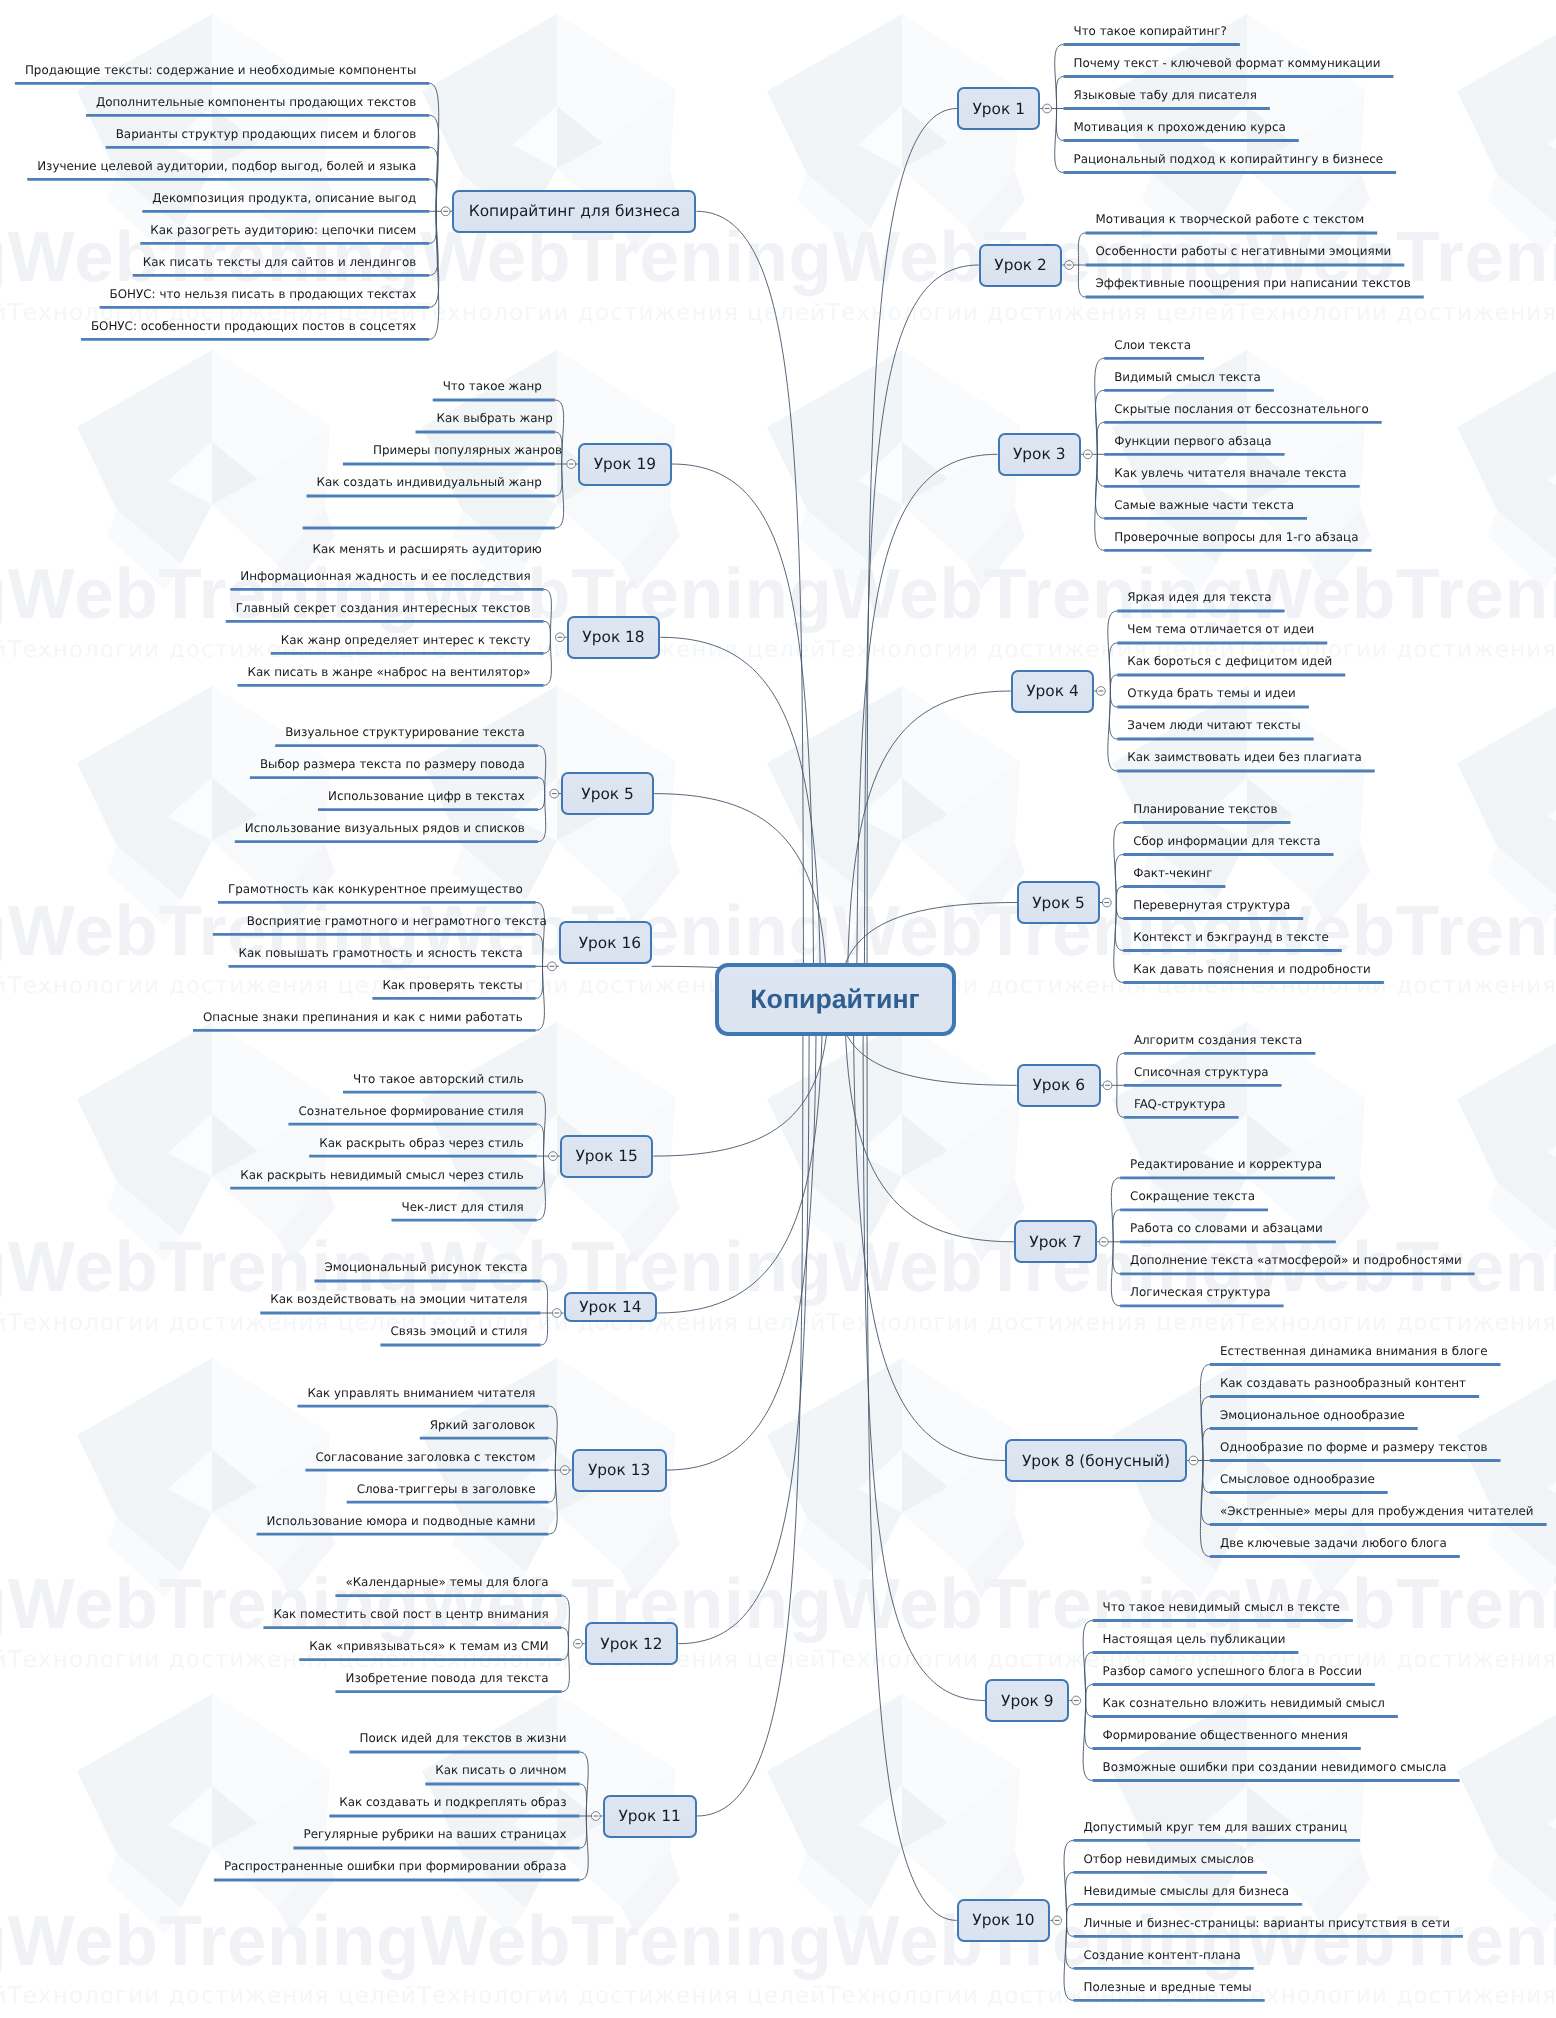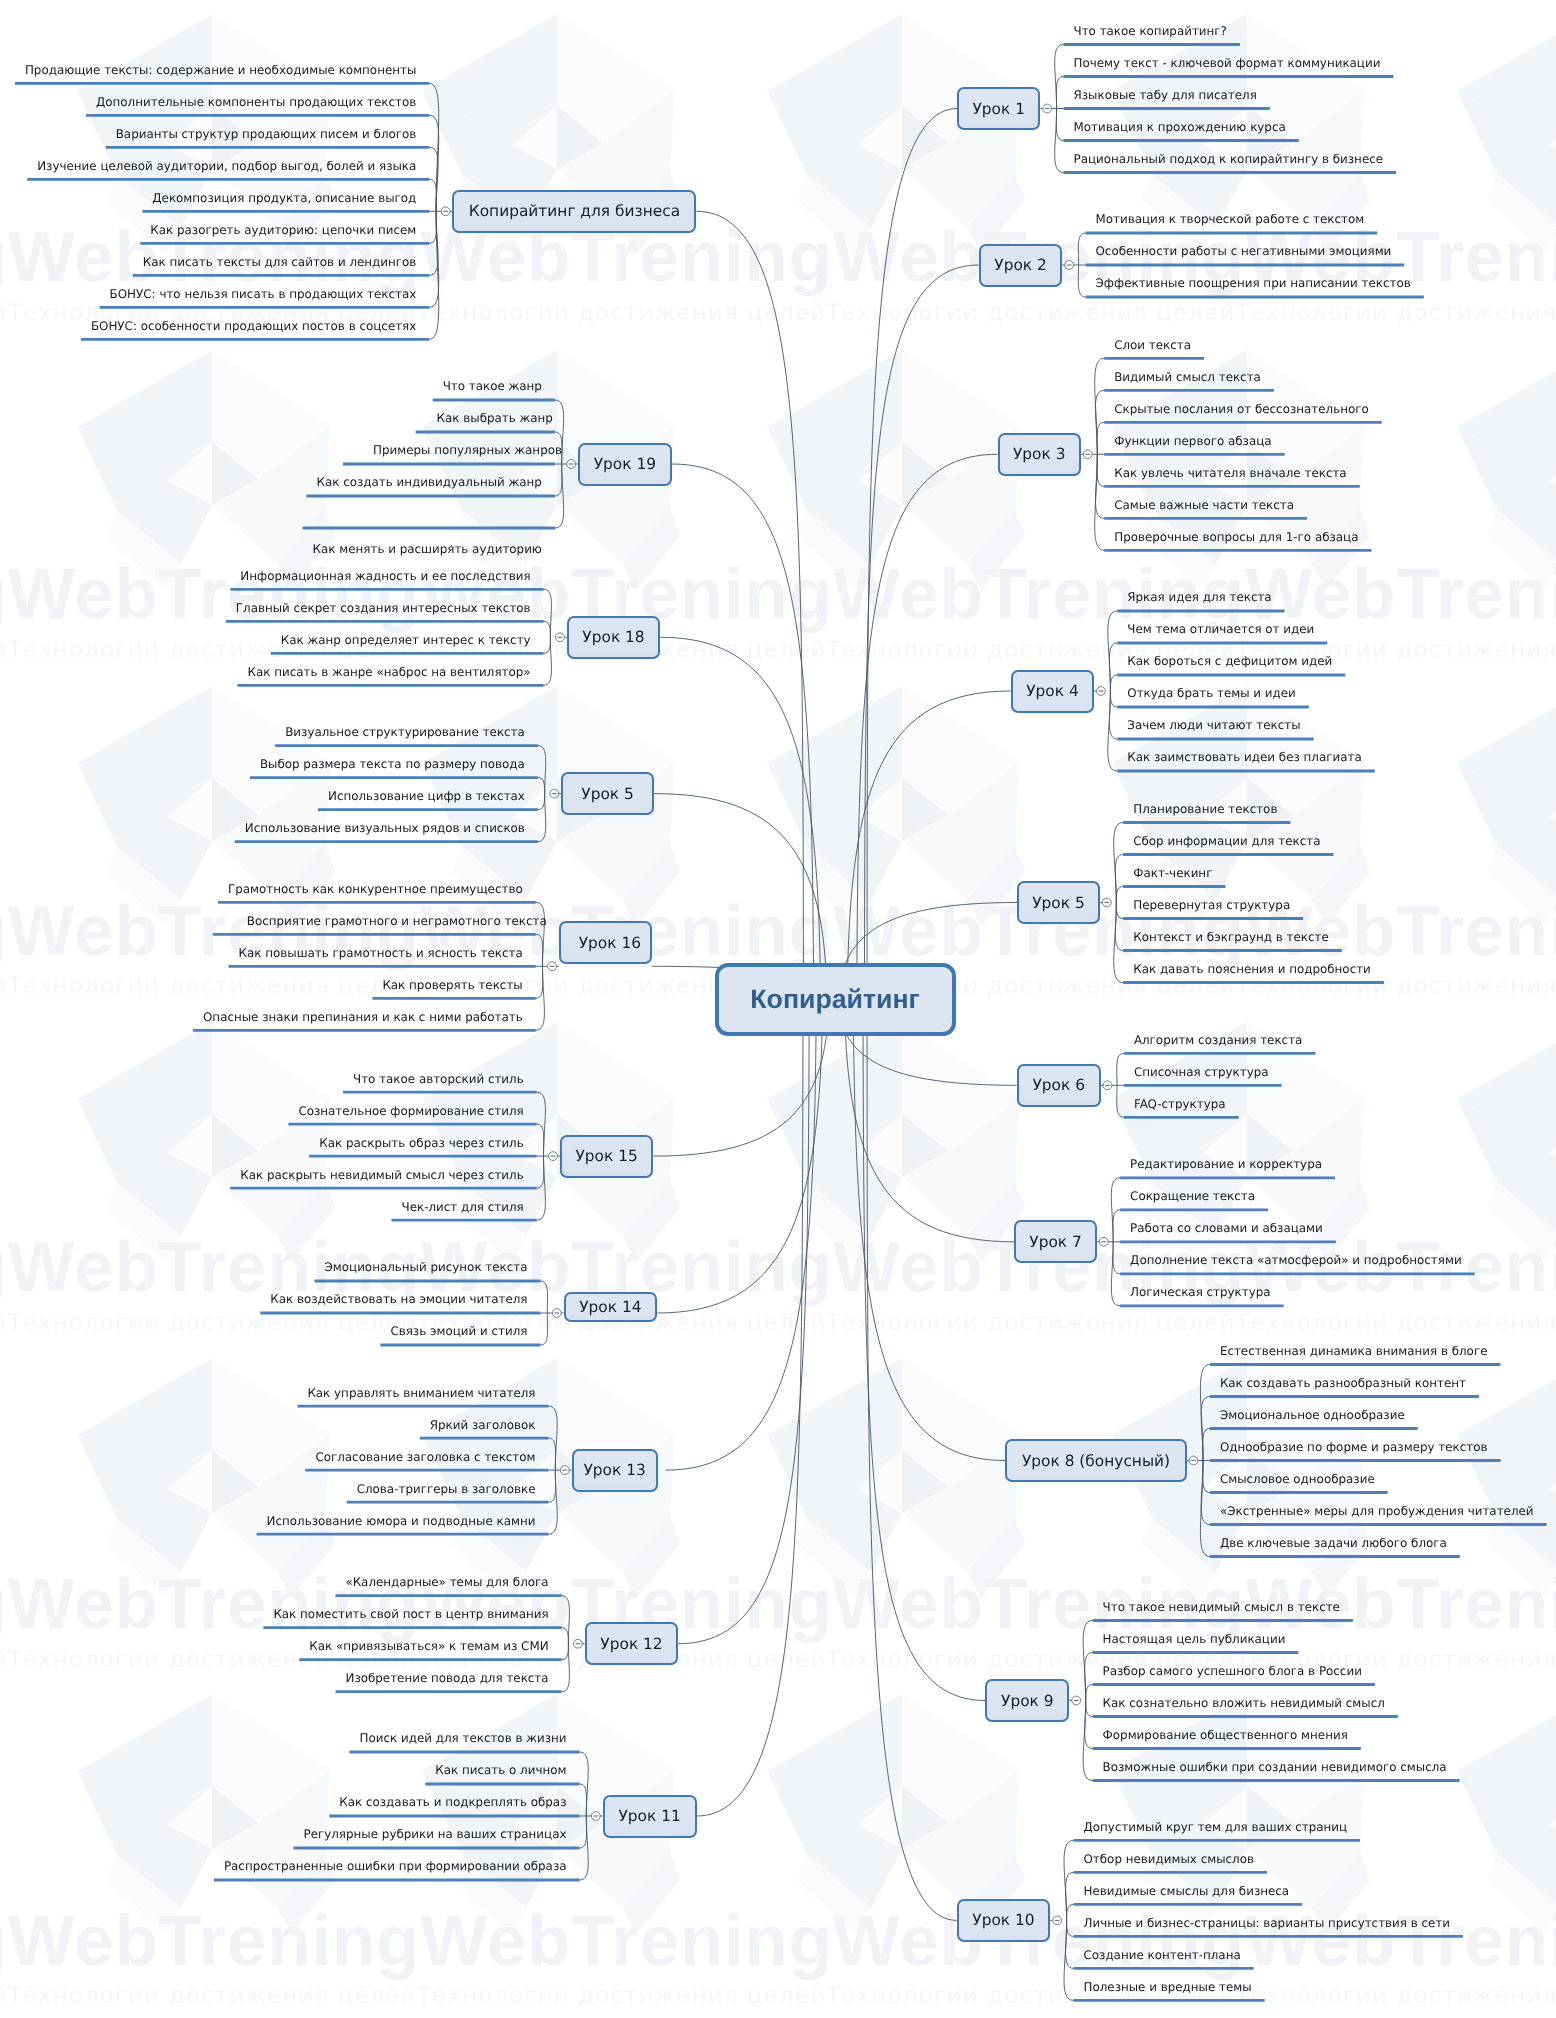--- a/index.html
+++ b/index.html
@@ -981,21 +981,21 @@
       <div class="nodebox" style="left: 559.8px; width: 93.6px; top: 1134.6px; height: 43px;">Урок 15</div>
       <div class="leaf" style="top: 1260.4px; left: 324.5px;">Эмоциональный рисунок текста</div>
       <div class="leaf" style="top: 1292.4px; left: 270.3px;">Как воздействовать на эмоции читателя</div>
       <div class="leaf" style="top: 1324.4px; left: 390.4px;">Связь эмоций и стиля</div>
       <div class="nodebox" style="left: 563.6px; width: 93.6px; top: 1291.5px; height: 30px;">Урок 14</div>
       <div class="leaf" style="top: 1385.5px; left: 307.4px;">Как управлять вниманием читателя</div>
       <div class="leaf" style="top: 1417.5px; left: 429.8px;">Яркий заголовок</div>
       <div class="leaf" style="top: 1449.5px; left: 315.4px;">Согласование заголовка с текстом</div>
       <div class="leaf" style="top: 1481.5px; left: 356.7px;">Слова-триггеры в заголовке</div>
       <div class="leaf" style="top: 1513.5px; left: 266.6px;">Использование юмора и подводные камни</div>
-      <div class="nodebox" style="left: 571.6px; width: 86px; top: 1448.6px; height: 43px;">Урок 13</div>
+      <div class="nodebox" style="left: 571.6px; width: 95px; top: 1448.6px; height: 43px;">Урок 13</div>
       <div class="leaf" style="top: 1575.1px; left: 345.4px;">«Календарные» темы для блога</div>
       <div class="leaf" style="top: 1607.1px; left: 273.4px;">Как поместить свой пост в центр внимания</div>
       <div class="leaf" style="top: 1639.1px; left: 309.2px;">Как «привязываться» к темам из СМИ</div>
       <div class="leaf" style="top: 1671.1px; left: 345.5px;">Изобретение повода для текста</div>
       <div class="nodebox" style="left: 584.7px; width: 93.6px; top: 1622.2px; height: 43px;">Урок 12</div>
       <div class="leaf" style="top: 1731.4px; left: 359.5px;">Поиск идей для текстов в жизни</div>
       <div class="leaf" style="top: 1763.4px; left: 435.3px;">Как писать о личном</div>
       <div class="leaf" style="top: 1795.4px; left: 339.3px;">Как создавать и подкреплять образ</div>
       <div class="leaf" style="top: 1827.4px; left: 303.5px;">Регулярные рубрики на ваших страницах</div>
       <div class="leaf" style="top: 1859.4px; left: 223.9px;">Распространенные ошибки при формировании образа</div>

